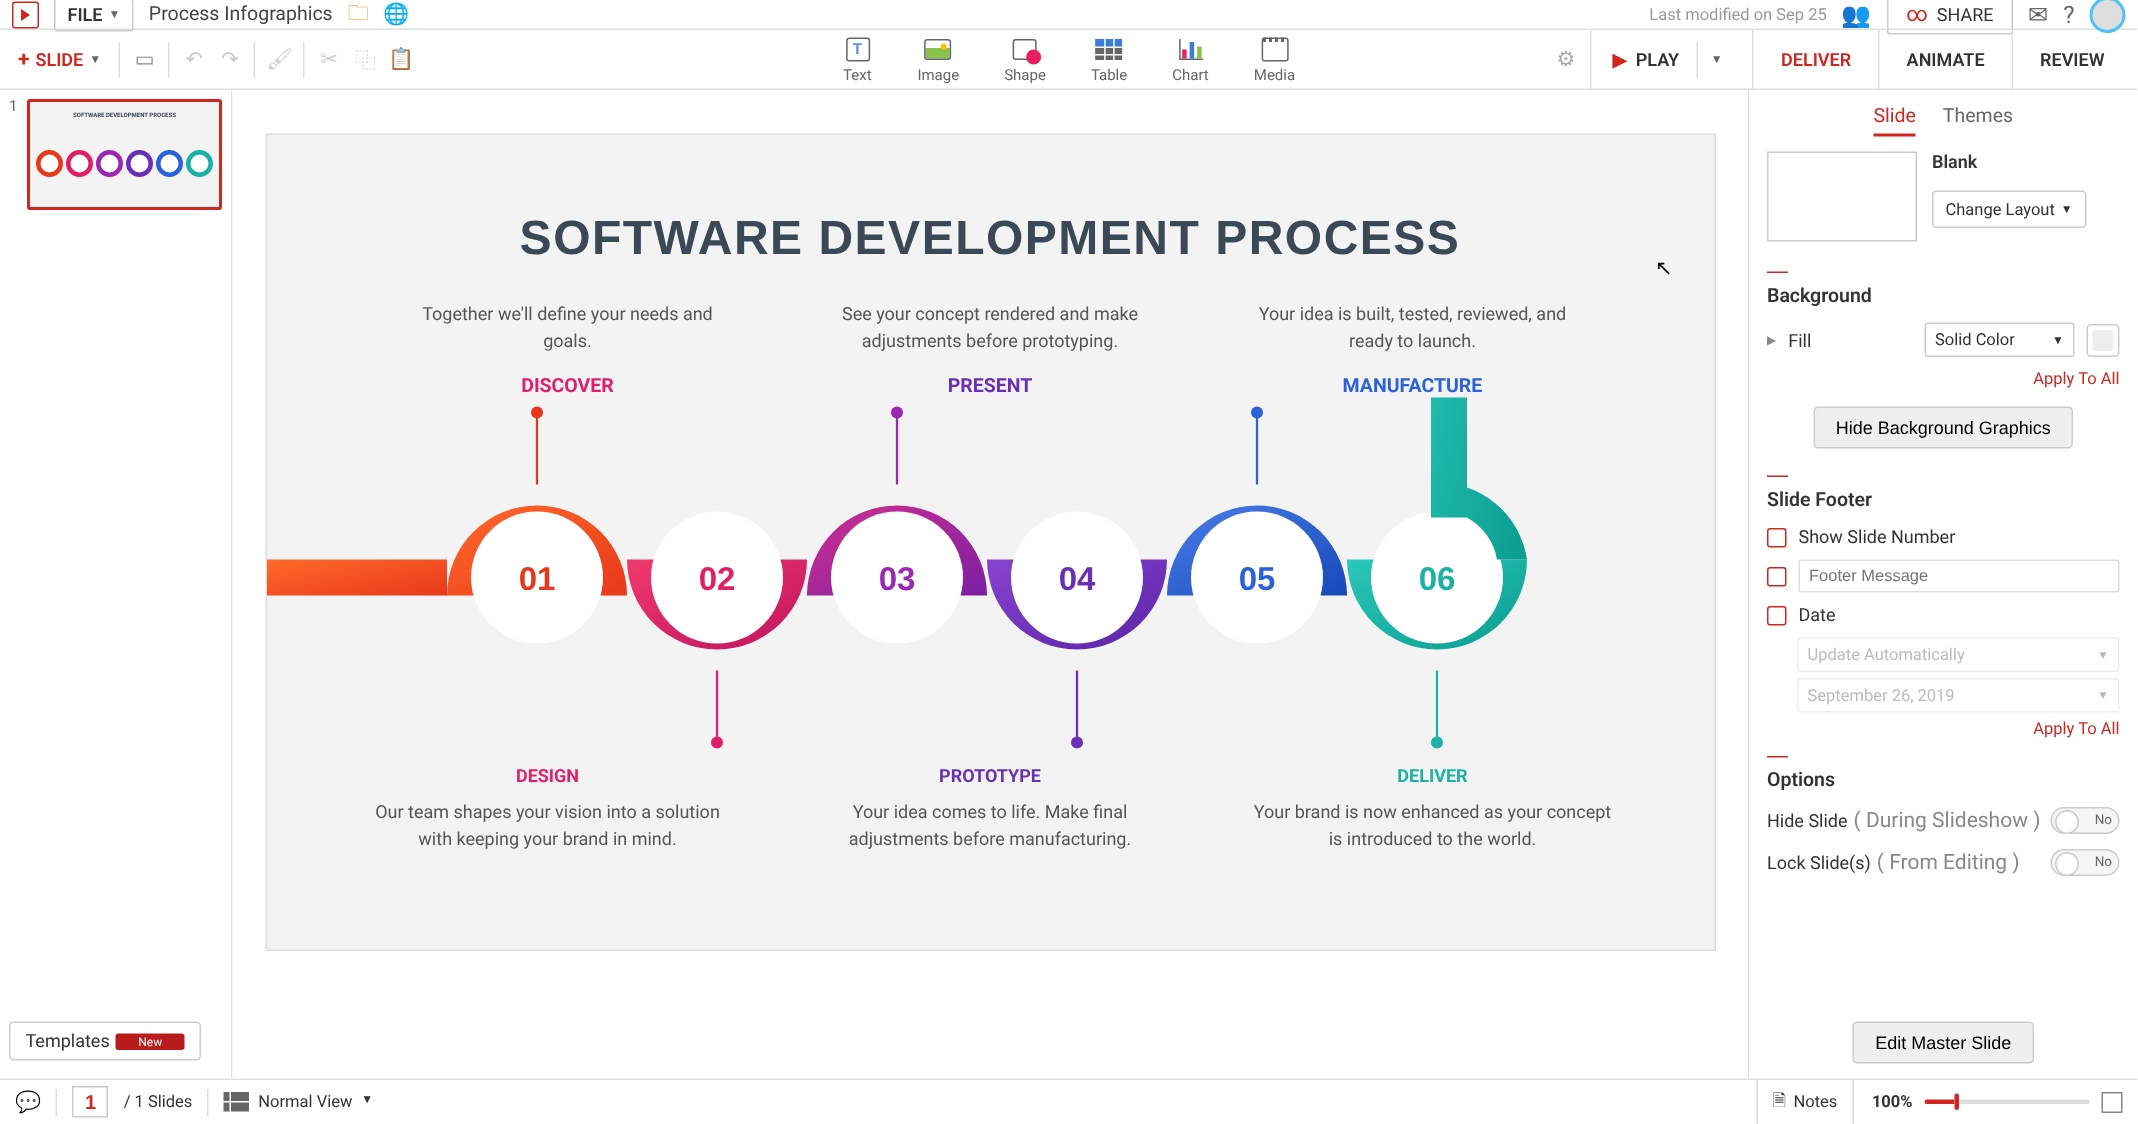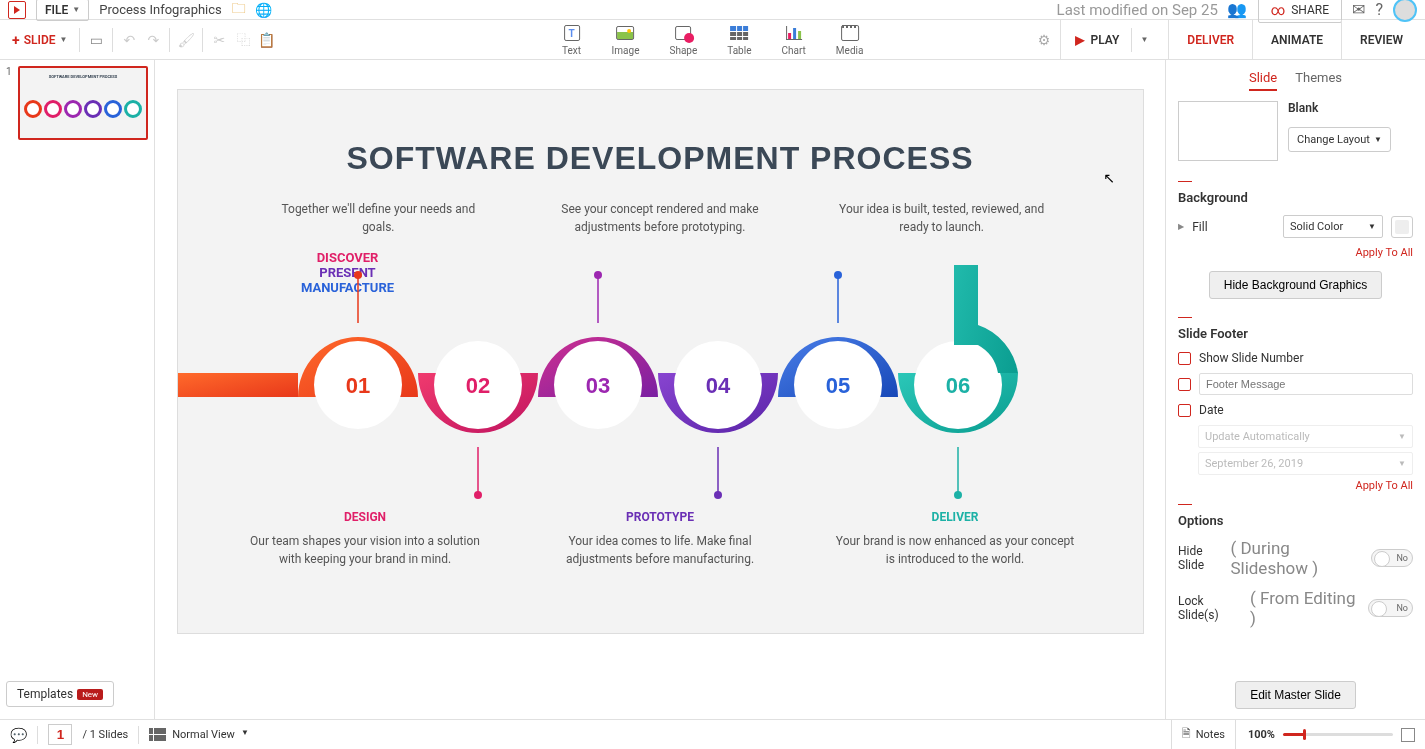--- a/index.html
+++ b/index.html
@@ -6,21 +6,21 @@
 body { font-family: -apple-system, "Segoe UI", Roboto, Arial, sans-serif; font-size: 12px; color: #333; background: #fff; width: 1425px; height: 749px; overflow: hidden; display: flex; flex-direction: column; }
 .topbar { height: 20px; border-bottom: 1px solid #e0e0e0; display: flex; align-items: center; padding: 0 8px; gap: 10px; }
 .app-icon { width: 18px; height: 18px; border: 1px solid #d0261e; border-radius: 2px; display: flex; align-items: center; justify-content: center; position: relative; }
 .app-icon::before { content: ""; width: 0; height: 0; border-left: 6px solid #d0261e; border-top: 4px solid transparent; border-bottom: 4px solid transparent; }
 .file-btn { display: flex; align-items: center; gap: 4px; padding: 3px 8px; border: 1px solid #ccc; border-radius: 2px; font-weight: 600; cursor: pointer; }
 .file-btn .chev { font-size: 8px; color: #666; }
 .doc-title { font-size: 13px; color: #444; }
 .folder-icn { color: #e0a030; font-size: 14px; }
 .globe-icn { color: #666; font-size: 14px; }
 .topbar-right { margin-left: auto; display: flex; align-items: center; gap: 10px; }
-.lastmod { color: #999; font-size: 15px; }
+.lastmod { color: #999; font-size: 11px; }
 .collab-icn { color: #3b7dd8; font-size: 16px; }
 .share-btn { display: flex; align-items: center; gap: 6px; padding: 4px 12px; border: 1px solid #ccc; border-radius: 2px; cursor: pointer; }
 .share-btn .ic { color: #d0261e; font-size: 14px; }
 .mail-icn, .help-icn { color: #666; font-size: 16px; cursor: pointer; }
 .avatar { width: 24px; height: 24px; border-radius: 50%; border: 2px solid #4fc3f7; background: #ddd; }
 
 .toolbar { height: 40px; border-bottom: 1px solid #e0e0e0; display: flex; align-items: center; padding: 0 4px; position: relative; }
 .slide-add { display: flex; align-items: center; gap: 4px; padding: 4px 8px; cursor: pointer; }
 .slide-add .plus { color: #d0261e; font-weight: bold; font-size: 14px; }
 .slide-add .txt { color: #d0261e; font-weight: 600; }
@@ -56,28 +56,28 @@
 .mtab.active { color: #d0261e; }
 
 .body { flex: 1; display: flex; overflow: hidden; }
 .thumbrail { width: 155px; border-right: 1px solid #e0e0e0; padding: 6px; display: flex; flex-direction: column; }
 .thumb-row { display: flex; gap: 4px; }
 .thumb-num { font-size: 10px; color: #666; width: 8px; }
 .thumb { width: 130px; height: 74px; border: 2px solid #d0261e; border-radius: 2px; background: #f3f3f3; position: relative; overflow: hidden; }
 .thumb-wave { position: absolute; left: 4px; right: 4px; top: 32px; height: 20px; }
 .thumb-wave span { position: absolute; width: 18px; height: 18px; border: 3px solid; border-radius: 50%; background: #fff; top: 0; }
 .templates-btn { margin-top: auto; align-self: flex-start; margin-bottom: 6px; padding: 5px 10px; border: 1px solid #ccc; border-radius: 3px; cursor: pointer; display: flex; align-items: center; gap: 4px; }
-.new-badge { background: #b91c1c; color: #fff; font-size: 8px; padding: 1px 5px; border-radius: 2px; }
+.new-badge { background: #b91c1c; color: #fff; font-size: 8px; padding: 1px 15px; border-radius: 2px; }
 
 .canvas-area { flex: 1; background: #fff; display: flex; align-items: flex-start; justify-content: center; padding: 30px 0 0; position: relative; }
 .slide { width: 965px; height: 543px; background: #f3f3f3; position: relative; box-shadow: 0 0 0 1px #ddd; }
 .slide-title { text-align: center; font-size: 32px; font-weight: 900; color: #3b4856; padding-top: 50px; letter-spacing: 1px; font-family: Arial Black, Arial, sans-serif; }
 .top-descs { position: absolute; top: 110px; left: 0; right: 0; display: flex; justify-content: space-around; padding: 0 60px; }
 .desc { width: 220px; text-align: center; font-size: 12px; color: #555; line-height: 1.5; }
-.stage-labels-top { position: absolute; top: 160px; left: 0; right: 0; display: flex; justify-content: space-around; padding: 0 60px; flex-direction: column; }
+.stage-labels-top { position: absolute; top: 160px; left: 0; right: 0; display: flex; justify-content: space-around; padding: 0 60px; }
 .stage-lbl { width: 220px; text-align: center; font-size: 13px; font-weight: 700; }
 
 .process-svg { position: absolute; top: 175px; left: 0; width: 965px; height: 260px; }
 .num-circle { font-family: Arial, sans-serif; font-size: 22px; font-weight: 800; }
 
 .bottom-block { position: absolute; top: 420px; left: 0; right: 0; display: flex; justify-content: space-around; padding: 0 40px; }
 .bcol { width: 240px; text-align: center; }
 .bcol .lbl { font-size: 12px; font-weight: 700; margin-bottom: 8px; }
 .bcol .dsc { font-size: 12px; color: #555; line-height: 1.5; }
 
@@ -99,21 +99,21 @@
 .fill-select { margin-left: auto; border: 1px solid #ccc; padding: 4px 6px; border-radius: 2px; font-size: 11px; display: flex; align-items: center; gap: 6px; cursor: pointer; width: 100px; justify-content: space-between; }
 .color-chip { width: 22px; height: 22px; border: 1px solid #ccc; border-radius: 3px; background: #fff; position: relative; cursor: pointer; }
 .color-chip::after { content: ""; position: absolute; inset: 3px; background: #eee; border-radius: 2px; }
 .apply-link { color: #d0261e; font-size: 11px; text-align: right; cursor: pointer; margin-bottom: 6px; }
 .hide-bg-btn { padding: 6px 14px; border: 1px solid #ccc; border-radius: 3px; cursor: pointer; font-size: 12px; margin: 6px auto 12px; display: block; }
 .chk-row { display: flex; align-items: center; gap: 8px; margin-bottom: 8px; font-size: 12px; }
 .chk { width: 13px; height: 13px; border: 1.5px solid #d0261e; cursor: pointer; border-radius: 2px; }
 .fp-input { flex: 1; border: 1px solid #ddd; padding: 4px 6px; border-radius: 2px; font-size: 11px; color: #bbb; }
 .date-sel { margin-left: 20px; font-size: 11px; color: #bbb; padding: 4px 6px; border: 1px solid #eee; border-radius: 2px; display: flex; justify-content: space-between; align-items: center; margin-bottom: 4px; }
 .opt-row { display: flex; align-items: center; gap: 4px; margin-bottom: 10px; font-size: 12px; }
-.opt-row .sub { color: #888; font-size: 17px; }
+.opt-row .sub { color: #888; font-size: 14px; }
 .toggle { margin-left: auto; width: 46px; height: 18px; border: 1px solid #ccc; border-radius: 10px; background: #f5f5f5; position: relative; cursor: pointer; display: flex; align-items: center; justify-content: flex-end; padding-right: 4px; font-size: 9px; color: #666; }
 .toggle::before { content: ""; position: absolute; left: 2px; top: 1px; width: 14px; height: 14px; background: #fff; border: 1px solid #ccc; border-radius: 50%; }
 .edit-master { margin: auto auto 10px; padding: 6px 14px; border: 1px solid #ccc; border-radius: 3px; cursor: pointer; font-size: 12px; }
 
 .statusbar { height: 30px; border-top: 1px solid #e0e0e0; display: flex; align-items: center; padding: 0 10px; gap: 12px; font-size: 11px; background: #fff; }
 .statusbar .left { display: flex; align-items: center; gap: 10px; }
 .comment-icn { font-size: 14px; color: #666; cursor: pointer; }
 .pg-input { width: 24px; border: 1px solid #ccc; text-align: center; padding: 2px; color: #d0261e; font-weight: 600; }
 .statusbar .sep { width: 1px; height: 18px; background: #ddd; }
 .view-sel { display: flex; align-items: flex-start; gap: 6px; cursor: pointer; }

